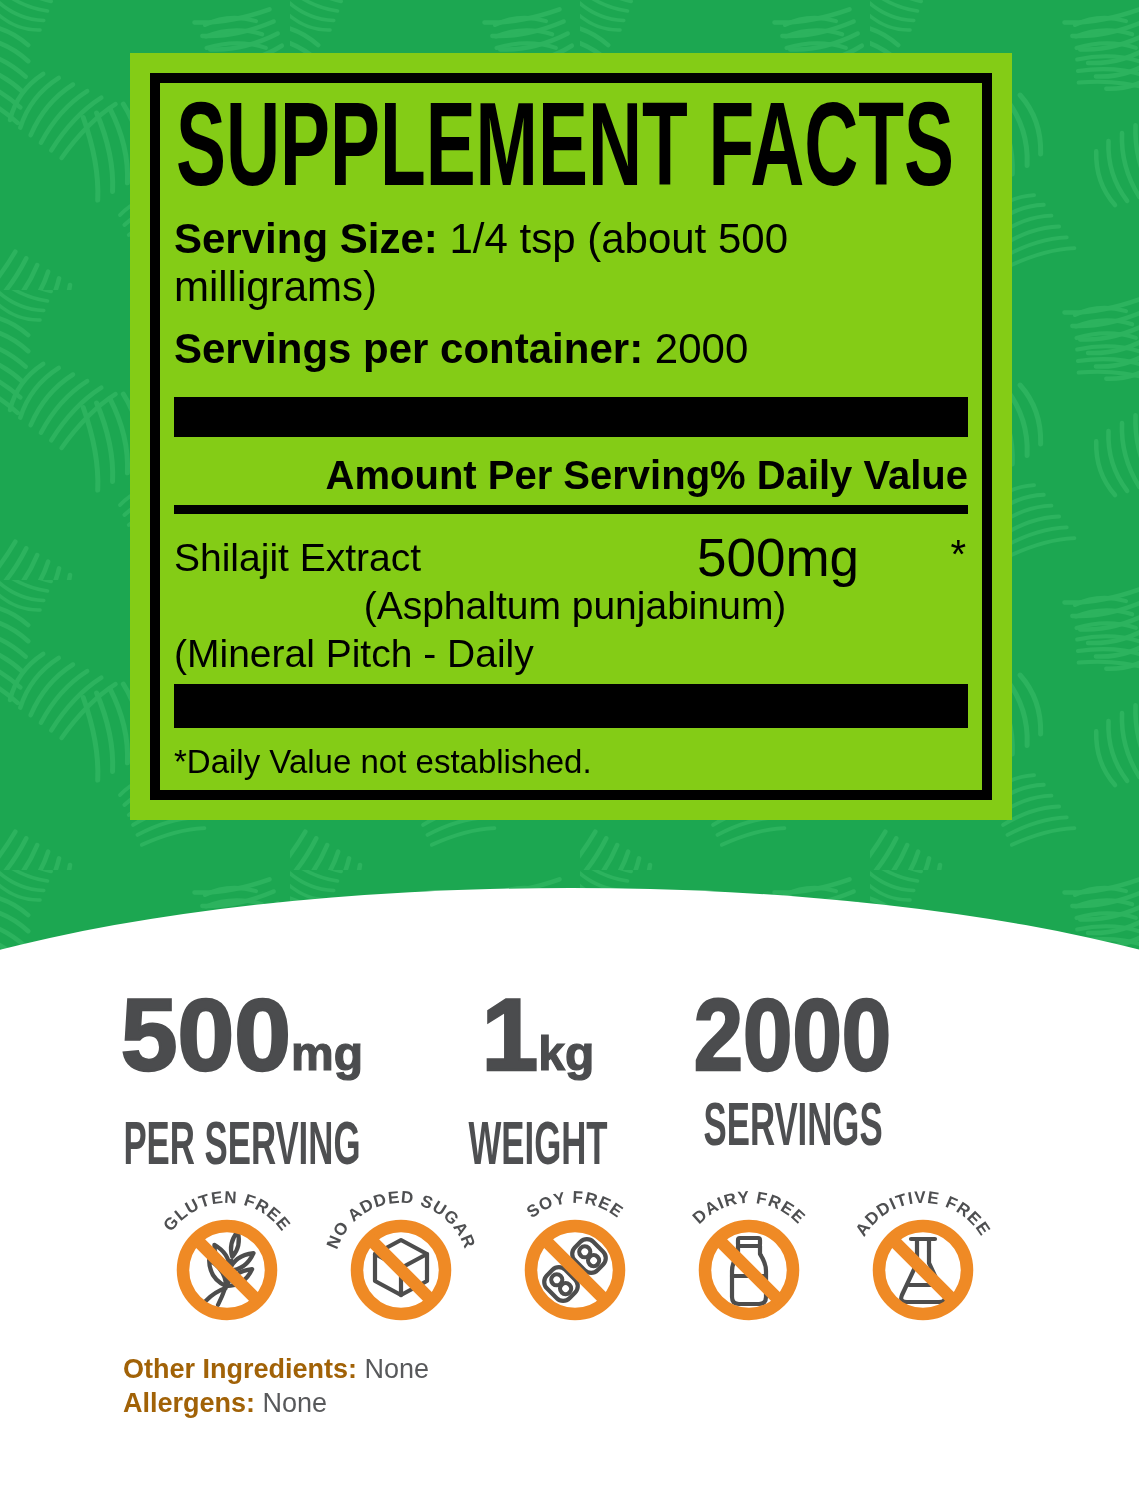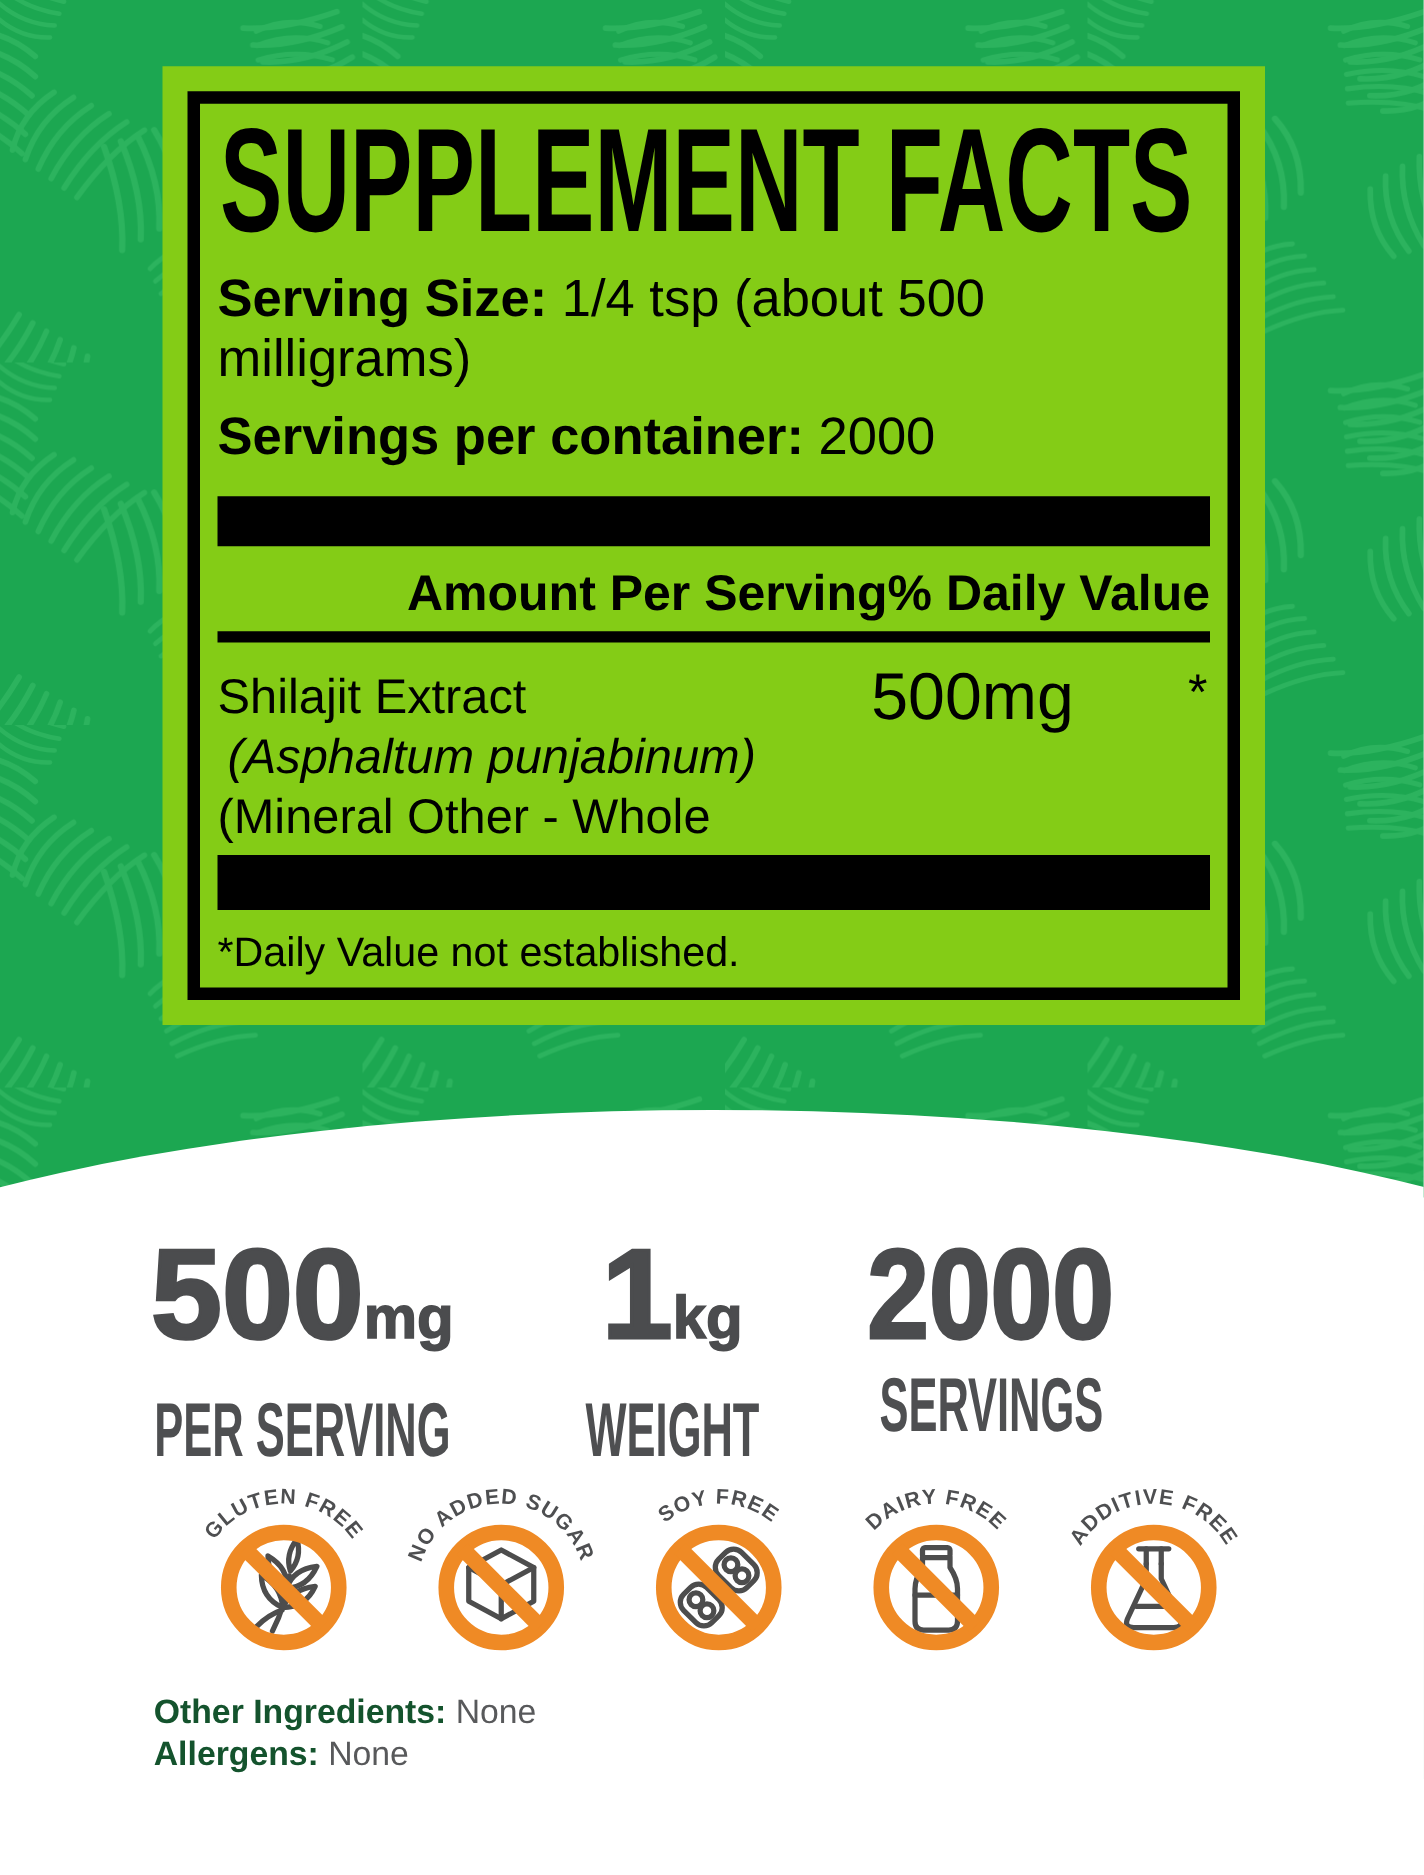--- a/index.html
+++ b/index.html
@@ -20,21 +20,21 @@
   .facts-line.first{margin-top:26px;}
   .facts-line.second{margin-top:14px;}
   .facts-line b{font-weight:bold;}
   .bar{background:#000;}
   .bar.one{height:40px;margin-top:24px;}
   .bar.two{height:44px;margin-top:6px;}
   .hdr-row{display:flex;justify-content:flex-end;font-weight:bold;font-size:40px;line-height:44px;margin-top:16px;}
   .rule{height:9px;background:#000;margin-top:8px;}
   .ing-row{position:relative;margin-top:20px;font-size:39px;line-height:48px;}
   .ing-sub{padding-left:8px;}
-  .italic{font-style:italic;}
+  .italic{text-align:center;}
   .ing-amt{position:absolute;left:523px;top:0;font-size:53px;}
   .ing-dv{position:absolute;right:2px;top:-4px;font-size:40px;}
   .footnote{font-size:33px;line-height:40px;margin:14px 0 0 0;}
 
   
   .stats{position:absolute;top:985px;left:0;width:934px;display:flex;color:#4B4C4E;}
   .stat-col{display:flex;flex-direction:column;align-items:center;}
   .stat-col.c1{width:441px;}
   .stat-col.c2{width:317px;}
   .stat-col.c3{width:373px;}
@@ -53,21 +53,21 @@
           gap:4px;padding-left:10px;box-sizing:border-box;}
   .badge{width:170px;height:170px;}
   .badge .ring{fill:none;stroke:#EF8A25;stroke-width:12.5px;}
   .badge .slash{stroke:#EF8A25;stroke-width:12.5px;}
   .badge .glyph{fill:none;stroke:#4D4D4D;stroke-width:4.2px;stroke-linecap:round;stroke-linejoin:round;}
   .badge .arc-label{font-family:"Liberation Sans",sans-serif;font-size:17px;font-weight:bold;
                     letter-spacing:1px;fill:#4E4F51;}
 
   
   .footer{position:absolute;left:123px;top:1352px;font-size:27px;line-height:34px;color:#58595B;}
-  .footer b{color:#14532d;font-weight:bold;}
+  .footer b{color:#a16207;font-weight:bold;}
 </style>
 </head>
 <body>
 
 <div class="page">
 
   <div class="green-bg">
     <svg width="1139" height="958" aria-hidden="true">
       <defs>
         <g id="frond" stroke="#2CB35E" stroke-width="4.5" fill="none" stroke-linecap="round">
@@ -114,21 +114,21 @@
       <div class="hdr-row">
         <span>Amount Per Serving</span>
         <span>% Daily Value</span>
       </div>
 
       <div class="rule"></div>
 
       <div class="ing-row">
         <div>Shilajit Extract</div>
         <div class="ing-sub italic">(Asphaltum punjabinum)</div>
-        <div>(Mineral Other - Whole</div>
+        <div>(Mineral Pitch - Daily</div>
         <div class="ing-amt">500mg</div>
         <div class="ing-dv">*</div>
       </div>
 
       <div class="bar two"></div>
 
       <p class="footnote">*Daily Value not established.</p>
     </div>
   </section>
 

